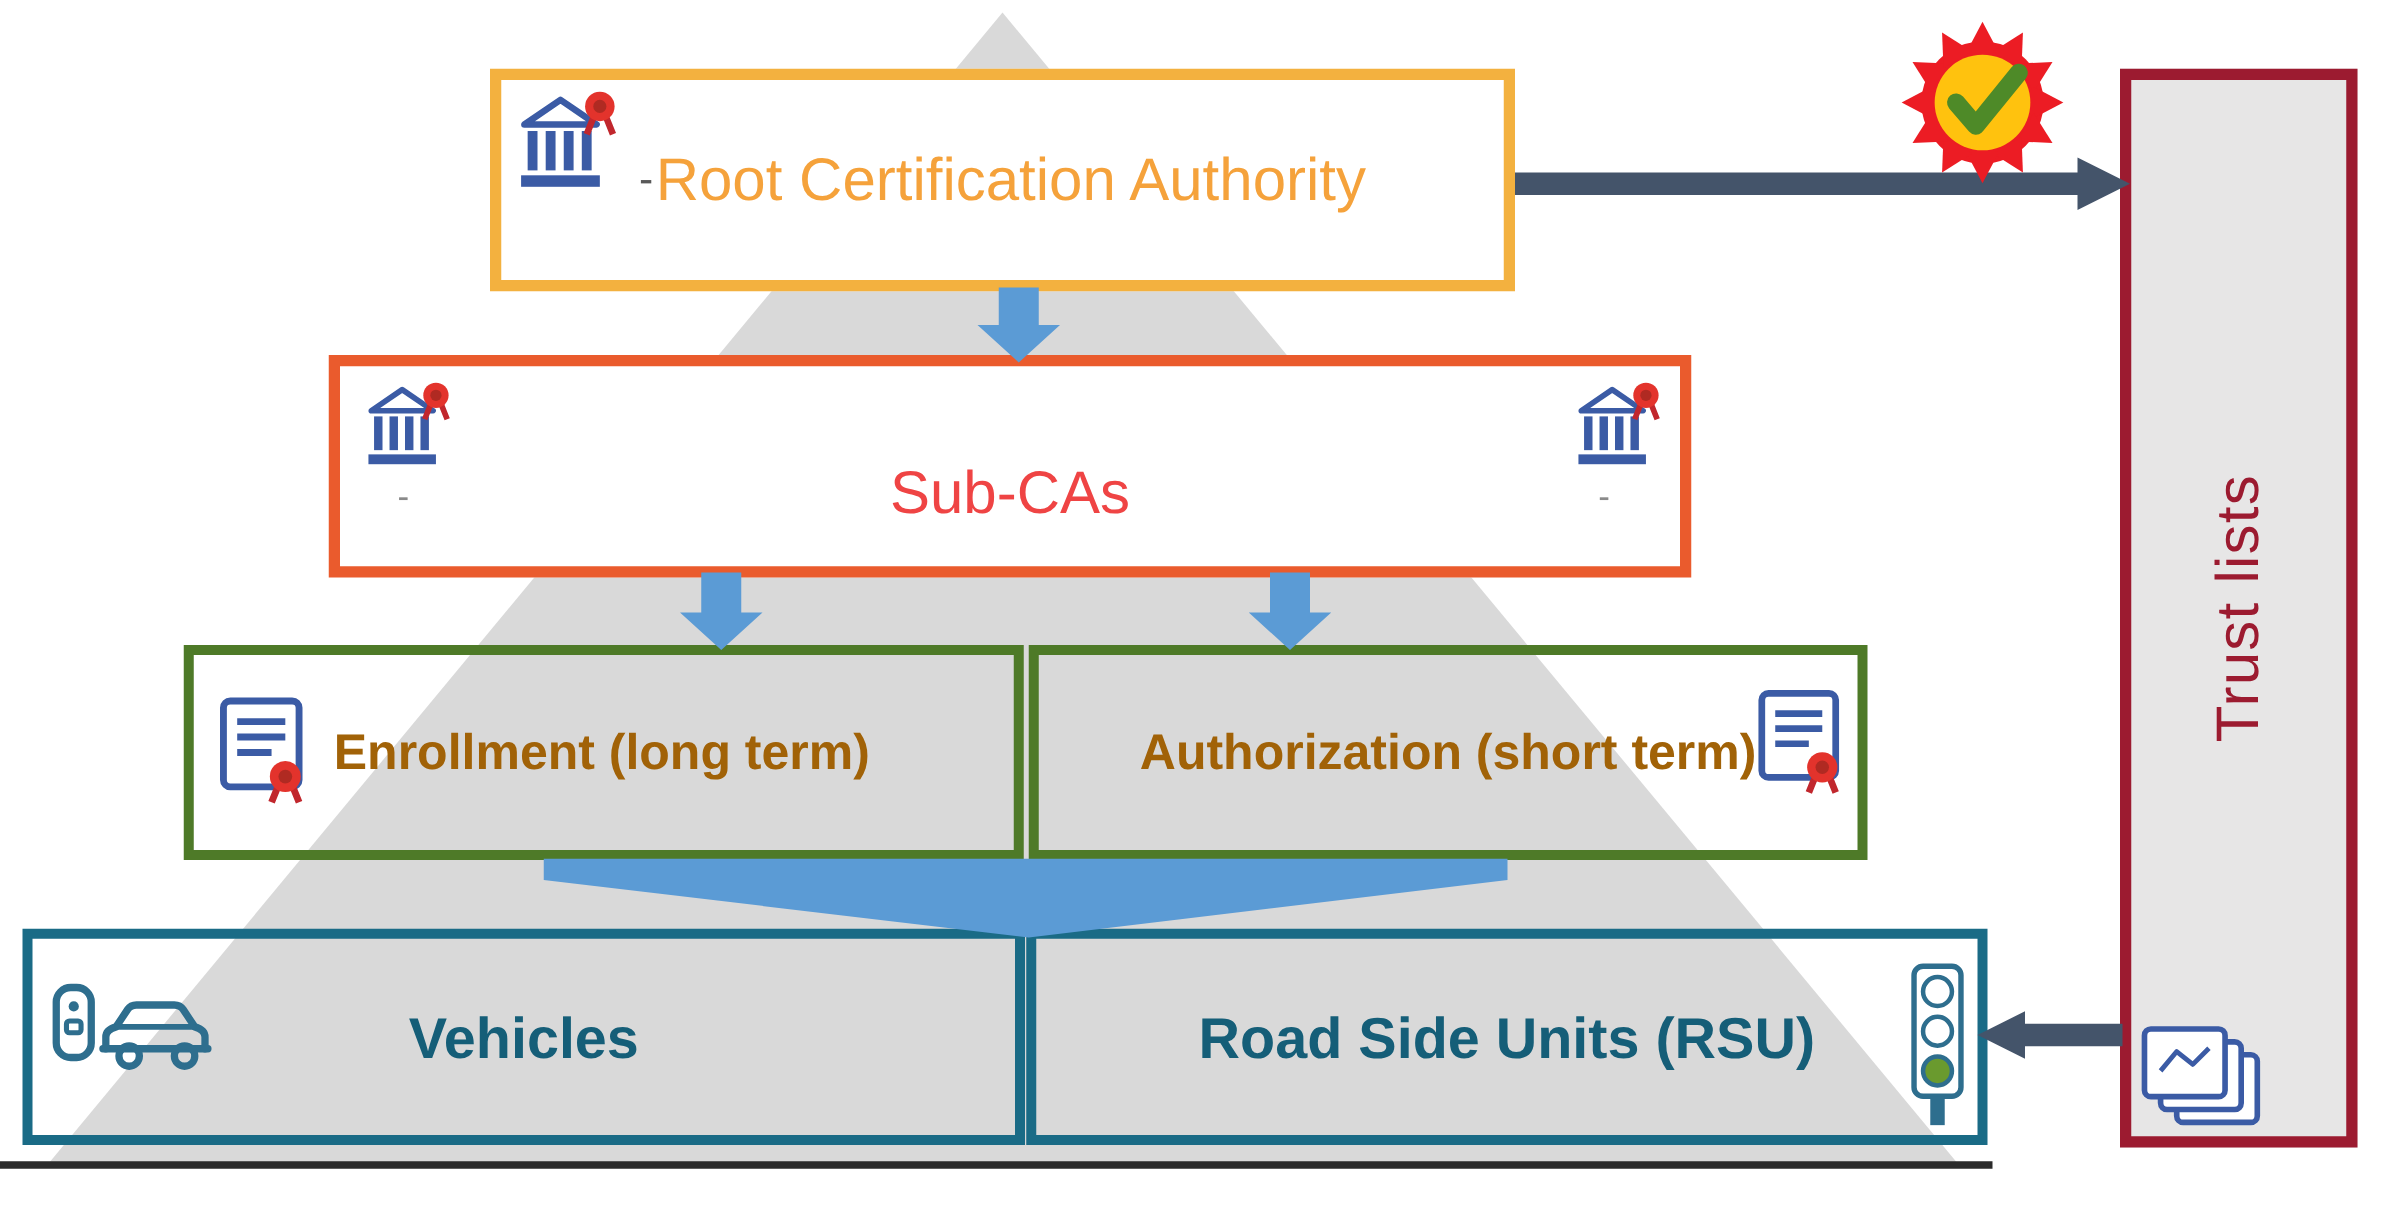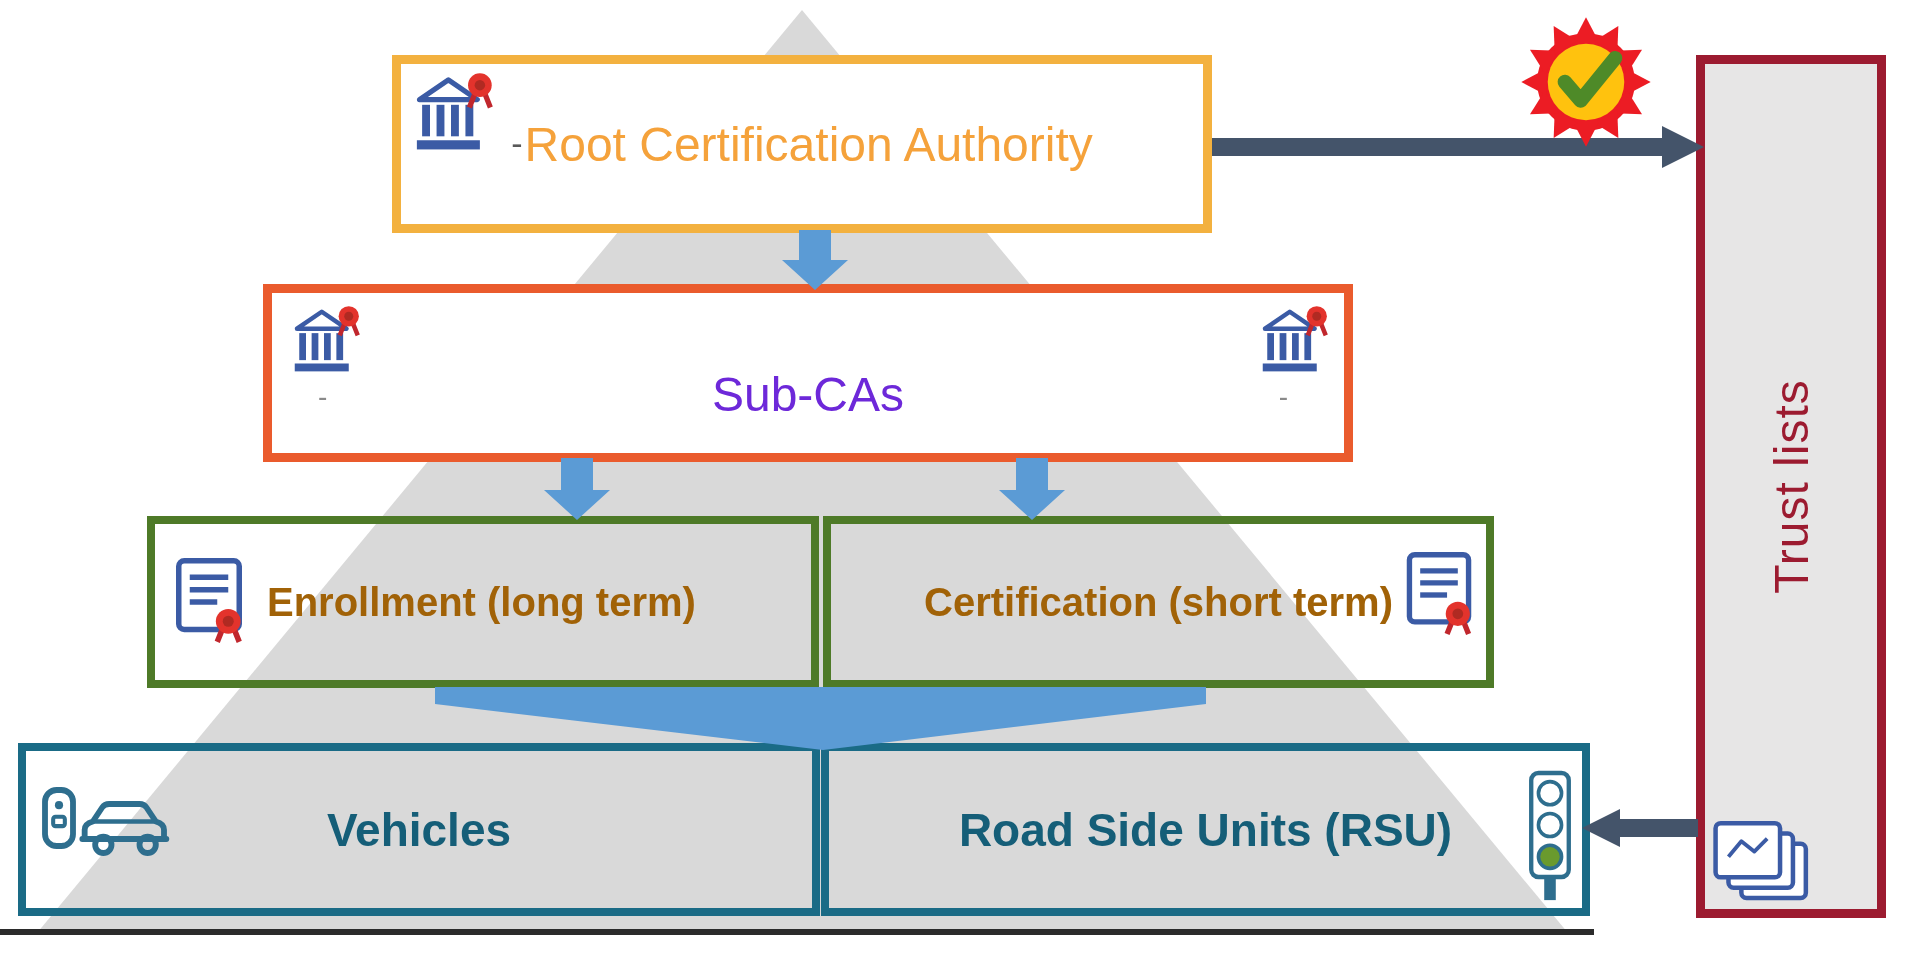--- a/index.html
+++ b/index.html
@@ -17,21 +17,21 @@
   .layer-bg { z-index: 0; }
   .layer-arrows { z-index: 2; }
 
   .box { position: absolute; display: flex; align-items: center; justify-content: center; }
 
   .root-box   { left: 392px;  top: 55px;  width: 820px;  height: 178px; border: 9px solid #F3B13F; background: #ffffff; z-index: 1; }
   .root-label { color: #F5A23B; font-size: 48px; white-space: nowrap; }
   .root-dash  { color: #595959; font-size: 34px; margin-right: 2px; vertical-align: 6px; }
 
   .sub-box    { left: 263px;  top: 284px; width: 1090px; height: 178px; border: 9px solid #EA5B2D; background: #ffffff; z-index: 1; }
-  .sub-label  { color: #6d28d9; font-size: 48px; white-space: nowrap; margin-top: 43px; }
+  .sub-label  { color: #ef4444; font-size: 48px; white-space: nowrap; margin-top: 43px; }
   .sub-dash   { position: absolute; color: #8a8a8a; font-size: 28px; top: 88px; }
   .sub-dash-left  { left: 46px; }
   .sub-dash-right { right: 56px; }
 
   .enroll-box { left: 147px;  top: 516px; width: 672px;  height: 172px; border: 8px solid #4E7A28; background: transparent; z-index: 1; justify-content: flex-start; padding-left: 10px; gap: 14px; }
   .auth-box   { left: 823px;  top: 516px; width: 671px;  height: 172px; border: 8px solid #4E7A28; background: transparent; z-index: 1; }
   .green-label { color: #a16207; font-size: 40px; font-weight: 700; white-space: nowrap; }
 
   .vehicles-box { left: 18px;  top: 743px; width: 802px; height: 173px; border: 8px solid #1A6B86; background: transparent; z-index: 1; }
   .rsu-box      { left: 821px; top: 743px; width: 769px; height: 173px; border: 8px solid #1A6B86; background: transparent; z-index: 1; }
@@ -112,21 +112,21 @@
       <line x1="18" y1="26" x2="46" y2="26" stroke="#3B5BA5" stroke-width="4"></line>
       <line x1="18" y1="35" x2="38" y2="35" stroke="#3B5BA5" stroke-width="4"></line>
       <path d="M42 54 l-4 10 M50 54 l4 10" stroke="#C1272D" stroke-width="4" fill="none"></path>
       <circle cx="46" cy="49" r="9" fill="#E3332C"></circle>
       <circle cx="46" cy="49" r="4" fill="#B02A22"></circle>
     </svg>
     <div class="green-label">Enrollment (long term)</div>
   </div>
 
   <div class="box auth-box">
-    <div class="green-label">Certification (short term)</div>
+    <div class="green-label">Authorization (short term)</div>
     <svg class="icon-abs auth-cert-icon" viewBox="0 0 64 70">
       <rect x="10" y="5" width="44" height="50" rx="4" fill="#ffffff" stroke="#3B5BA5" stroke-width="4"></rect>
       <line x1="18" y1="17" x2="46" y2="17" stroke="#3B5BA5" stroke-width="4"></line>
       <line x1="18" y1="26" x2="46" y2="26" stroke="#3B5BA5" stroke-width="4"></line>
       <line x1="18" y1="35" x2="38" y2="35" stroke="#3B5BA5" stroke-width="4"></line>
       <path d="M42 54 l-4 10 M50 54 l4 10" stroke="#C1272D" stroke-width="4" fill="none"></path>
       <circle cx="46" cy="49" r="9" fill="#E3332C"></circle>
       <circle cx="46" cy="49" r="4" fill="#B02A22"></circle>
     </svg>
   </div>

